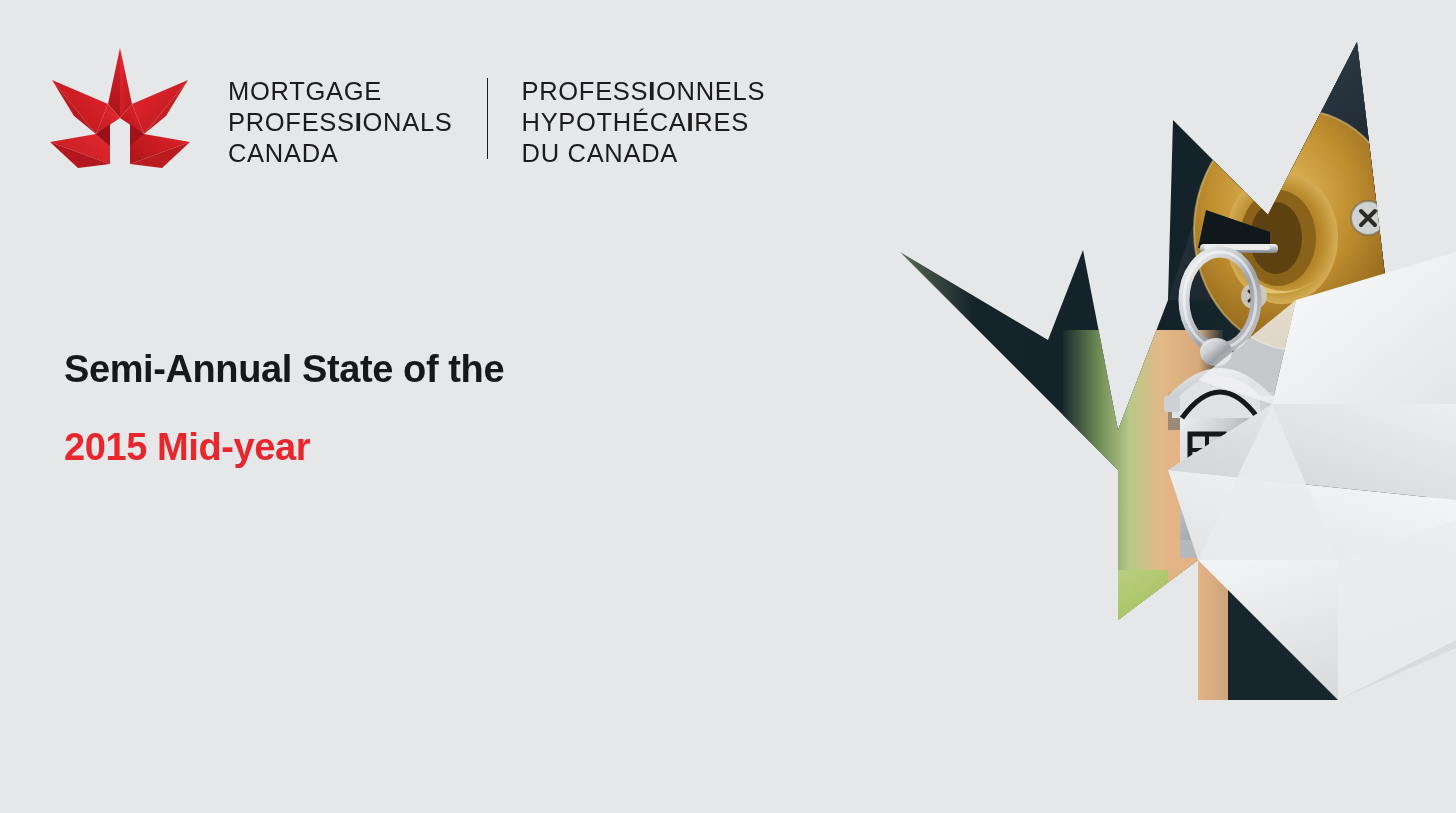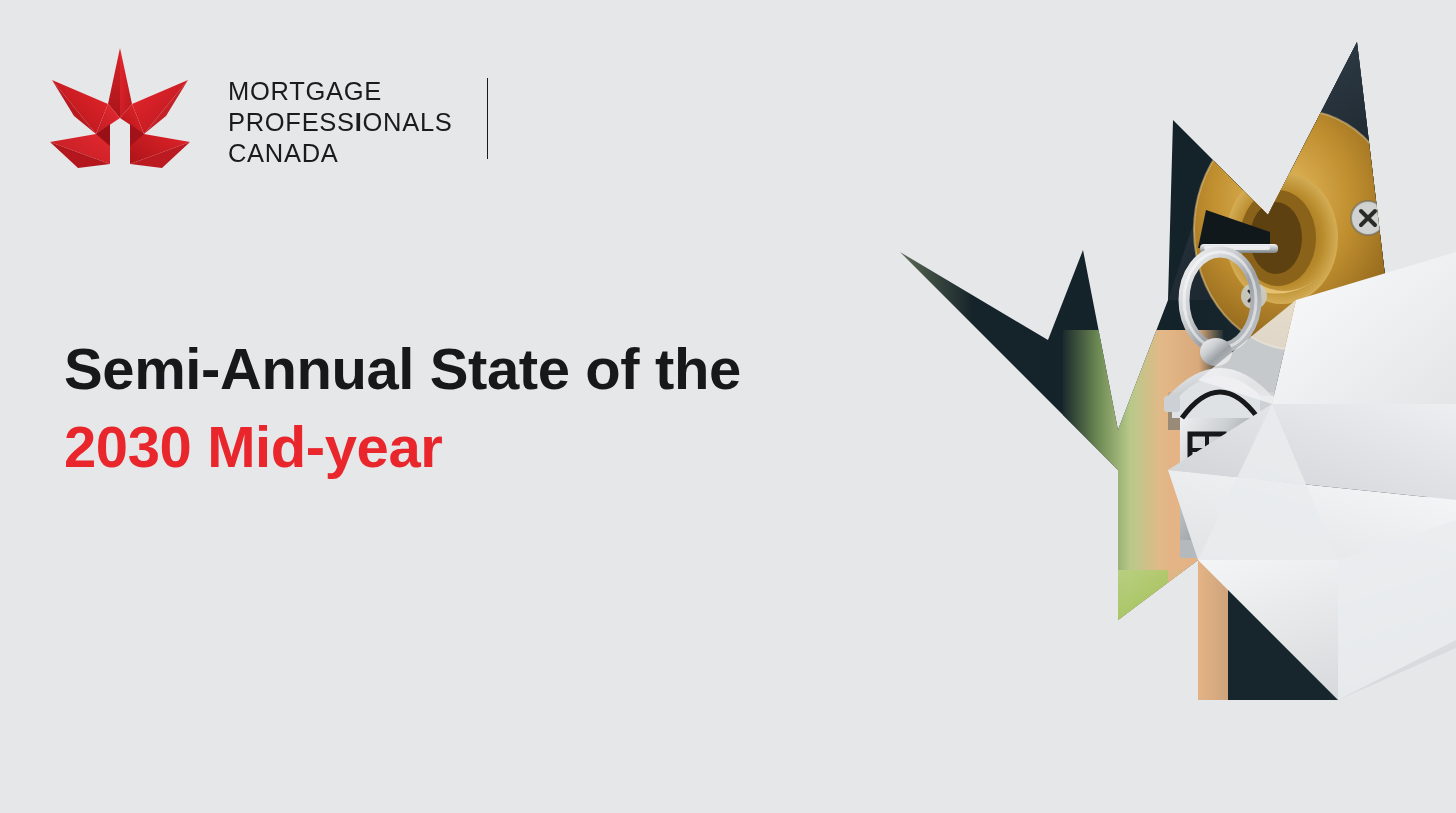--- a/index.html
+++ b/index.html
@@ -70,21 +70,21 @@
   
   .headline {
     position: absolute;
     left: 64px;
     top: 330px;
     width: 760px;
   }
   .headline-line {
     font-family: "Liberation Sans", sans-serif;
     font-weight: 700;
-    font-size: 58px;
+    font-size: 38px;
     line-height: 78px;
     letter-spacing: -0.4px;
     color: #17181a;
     white-space: pre;
   }
   .headline-line.accent {
     color: #e8262c;
   }
 
   
@@ -149,27 +149,30 @@
     </svg>
 
     <div class="logo-wordmarks">
 
       <div class="wordmark"><span>MORTGAGE</span>
 <span>PROFESS</span><span class="em">I</span><span>ONALS</span>
 <span>CANADA</span></div>
 
       <div class="wordmark-divider"></div>
 
+      <div class="wordmark"><span>PROFESS</span><span class="em">I</span><span>ONNELS</span>
+<span>HYPOTHÉCA</span><span class="em">I</span><span>RES</span>
+<span>DU CANADA</span></div>
 
     </div>
   </div>
 
   <div class="headline">
     <div class="headline-line">Semi-Annual State of the</div>
-    <div class="headline-line accent">2030 Mid-year</div>
+    <div class="headline-line accent">2015 Mid-year</div>
   </div>
 
   <div class="hero">
     <svg viewBox="0 0 588 813" preserveAspectRatio="none" aria-hidden="true">
       <defs>
 
         <clipPath id="leafClip">
           <polygon points="489,42 466,238 540,300 540,480 470,560 470,700 330,700 330,560 250,610 250,470 32,252 170,330 210,255 240,420 300,300 300,120 400,210 430,90"></polygon>
         </clipPath>
         <clipPath id="leafClip2">

